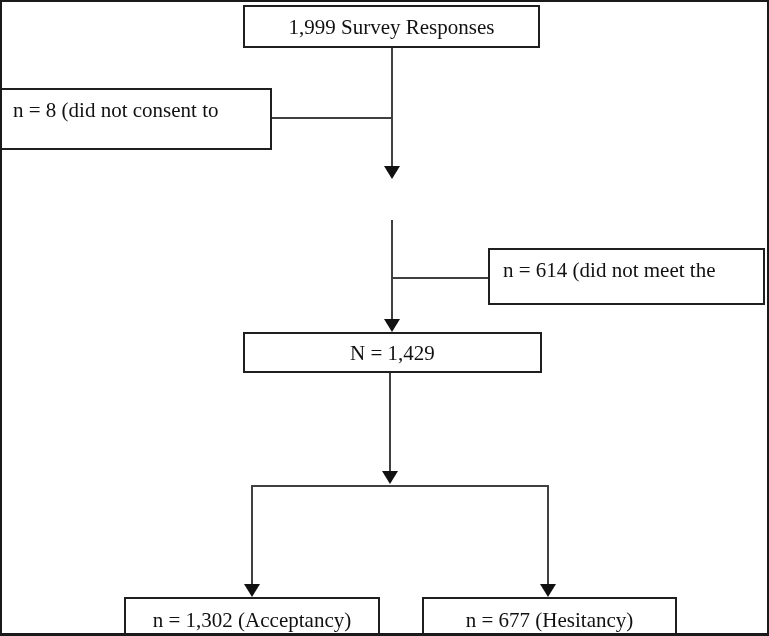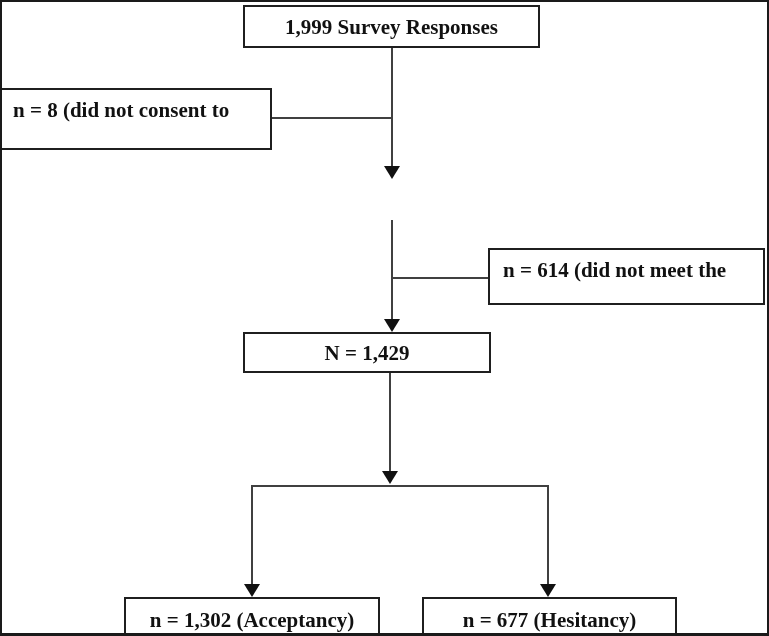--- a/index.html
+++ b/index.html
@@ -8,21 +8,20 @@
     background: #ffffff;
   }
   .canvas {
     position: relative;
     width: 769px;
     height: 636px;
     background: #ffffff;
     overflow: hidden;
     font-family: "Liberation Serif", "DejaVu Serif", serif;
     color: #111111;
-    font-weight: bold;
   }
   .frame {
     position: absolute;
     inset: 0;
     border: 2px solid #1a1a1a;
     border-bottom-width: 3px;
     z-index: 6;
     pointer-events: none;
   }
   .node {
@@ -89,21 +88,21 @@
 
   <div class="node topleft" style="left:-2px; top:88px; width:274px; height:62px;">
     <span>n = 8 (did not consent to</span>
   </div>
 
 
   <div class="node topleft" style="left:488px; top:248px; width:277px; height:57px;">
     <span>n = 614 (did not meet the</span>
   </div>
 
-  <div class="node center" style="left:243px; top:332px; width:248px; height:41px;">
+  <div class="node center" style="left:243px; top:332px; width:299px; height:41px;">
     <span>N = 1,429</span>
   </div>
 
   <div class="node center" style="left:124px; top:597px; width:256px; height:45px;">
     <span>n = 1,302 (Acceptancy)</span>
   </div>
 
   <div class="node center" style="left:422px; top:597px; width:255px; height:45px;">
     <span>n = 677 (Hesitancy)</span>
   </div>

